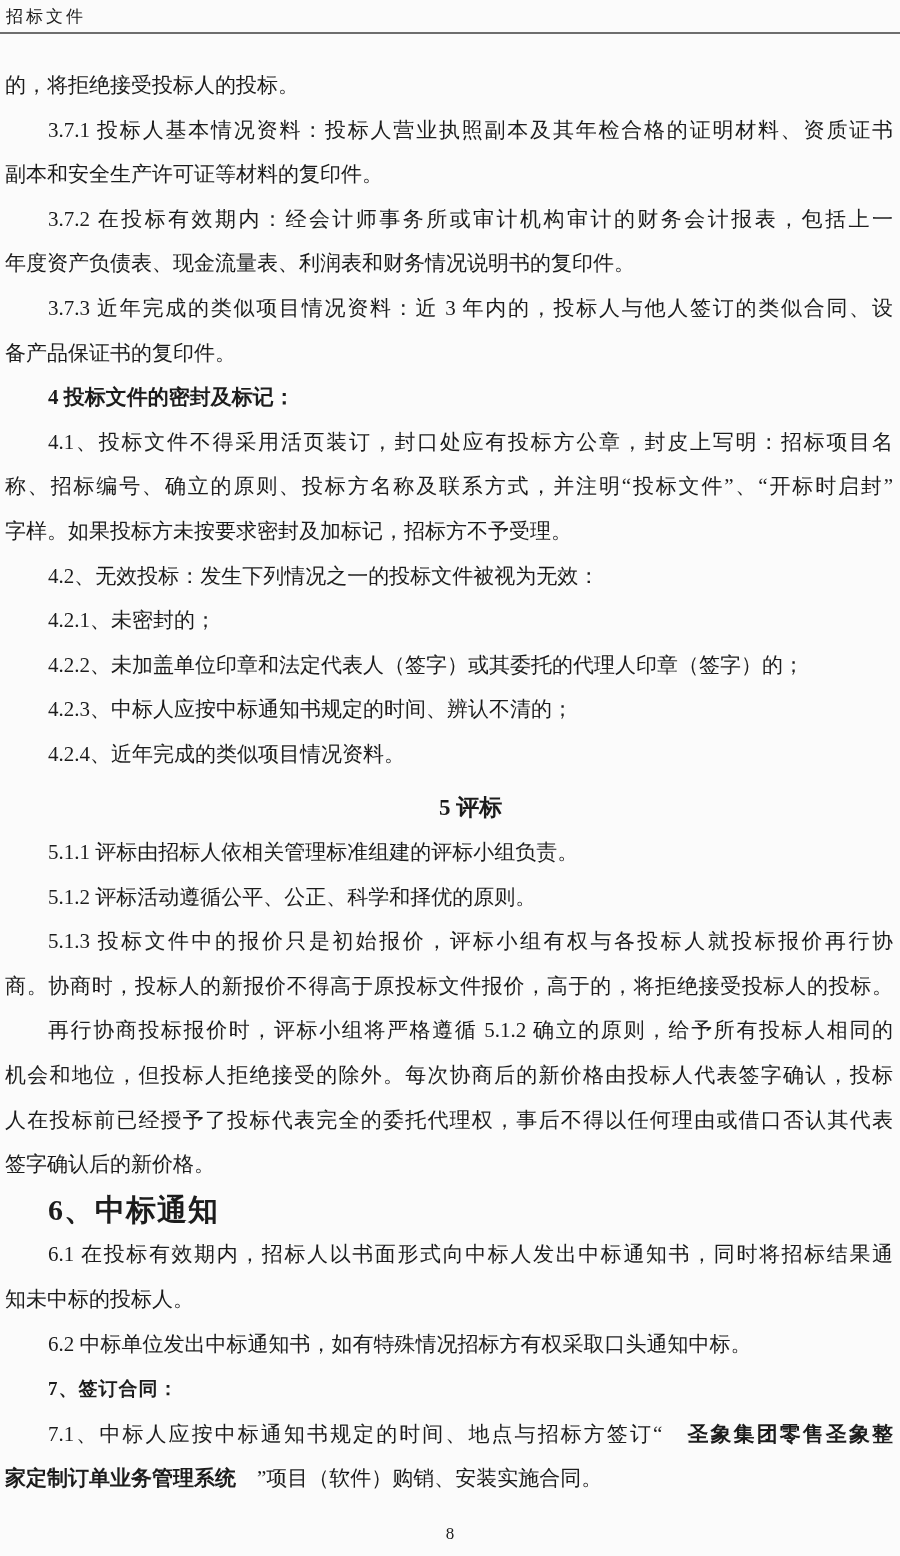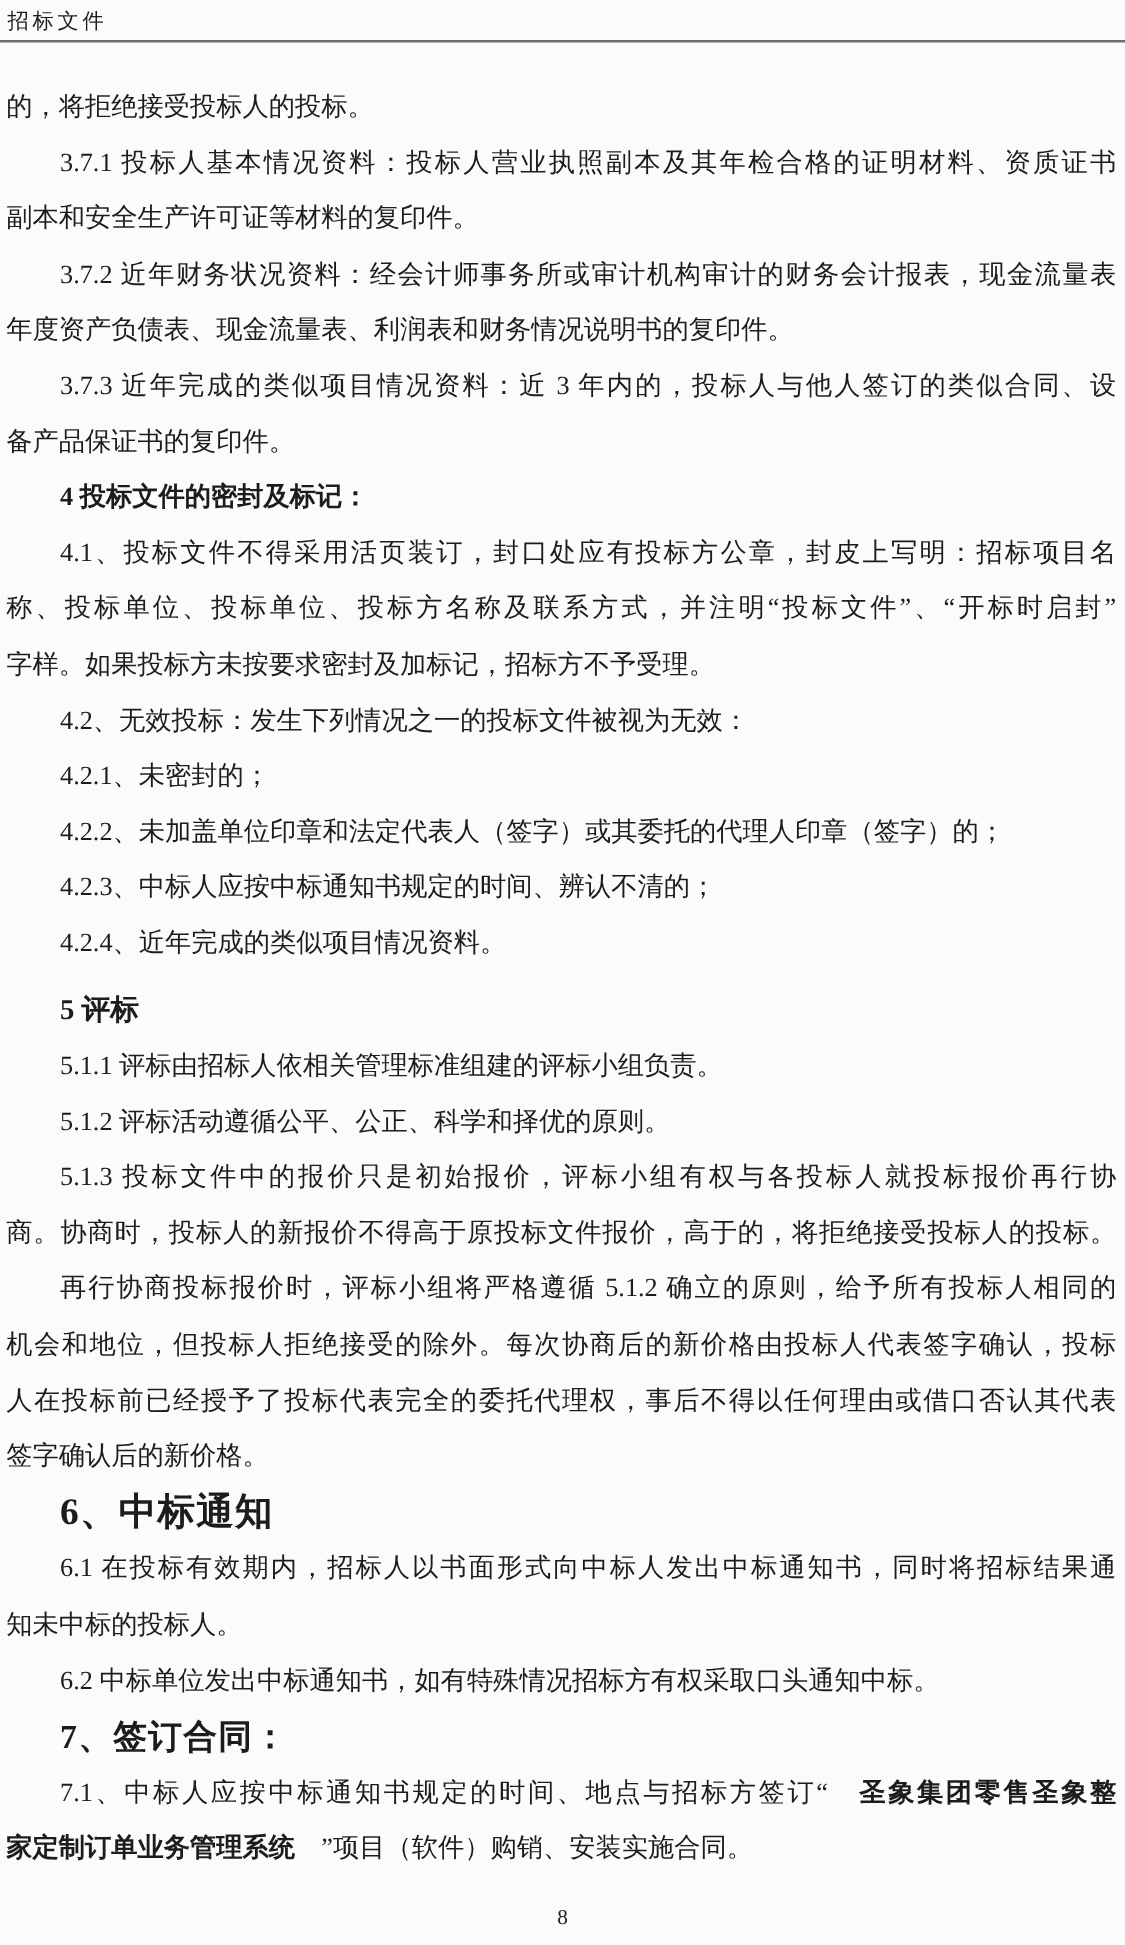--- a/index.html
+++ b/index.html
@@ -24,23 +24,23 @@
   }
   .docbody{
     position:absolute;top:63px;left:5px;
     width:888px;
     font-size:21px;line-height:44.6px;
   }
   .line{margin:0;}
   .indent{text-indent:43px;}
   .justify{text-align:justify;text-align-last:justify;}
   .h4{font-weight:700;}
-  .h5{font-weight:700;font-size:23px;margin-top:9px;}
+  .h5{font-weight:700;font-size:23px;margin-top:9px;text-align:center;}
   .h6{font-weight:700;font-size:30px;margin-top:1px;letter-spacing:1px;}
-  .h7{font-weight:700;font-size:27px;margin-top:1px;letter-spacing:1px;}
+  .h7{font-weight:700;font-size:19px;margin-top:1px;letter-spacing:1px;}
   .b{font-weight:700;text-align:right;}
   .u{
     text-underline-offset:5px;
     text-decoration-thickness:1.5px;
   }
   .footer{
     position:absolute;top:1523px;left:0;
     width:900px;text-align:center;
     font-size:17px;line-height:22px;
   }
@@ -51,27 +51,27 @@
 <div class="page">
   <div class="header">
     <span>招标文件</span>
   </div>
   <div class="divider"></div>
 
   <div class="docbody">
       <div class="line"><span>的，将拒绝接受投标人的投标。</span></div>
       <div class="line indent justify"><span>3.7.1 投标人基本情况资料：投标人营业执照副本及其年检合格的证明材料、资质证书</span></div>
       <div class="line"><span>副本和安全生产许可证等材料的复印件。</span></div>
-      <div class="line indent justify"><span>3.7.2 近年财务状况资料：经会计师事务所或审计机构审计的财务会计报表，现金流量表</span></div>
+      <div class="line indent justify"><span>3.7.2 在投标有效期内：经会计师事务所或审计机构审计的财务会计报表，包括上一</span></div>
       <div class="line"><span>年度资产负债表、现金流量表、利润表和财务情况说明书的复印件。</span></div>
       <div class="line indent justify"><span>3.7.3 近年完成的类似项目情况资料：近 3 年内的，投标人与他人签订的类似合同、设</span></div>
       <div class="line"><span>备产品保证书的复印件。</span></div>
       <div class="line h4 indent"><span>4 投标文件的密封及标记：</span></div>
       <div class="line indent justify"><span>4.1、投标文件不得采用活页装订，封口处应有投标方公章，封皮上写明：招标项目名</span></div>
-      <div class="line justify"><span>称、投标单位、投标单位、投标方名称及联系方式，并注明“投标文件”、“开标时启封”</span></div>
+      <div class="line justify"><span>称、招标编号、确立的原则、投标方名称及联系方式，并注明“投标文件”、“开标时启封”</span></div>
       <div class="line"><span>字样。如果投标方未按要求密封及加标记，招标方不予受理。</span></div>
       <div class="line indent"><span>4.2、无效投标：发生下列情况之一的投标文件被视为无效：</span></div>
       <div class="line indent"><span>4.2.1、未密封的；</span></div>
       <div class="line indent"><span>4.2.2、未加盖单位印章和法定代表人（签字）或其委托的代理人印章（签字）的；</span></div>
       <div class="line indent"><span>4.2.3、中标人应按中标通知书规定的时间、辨认不清的；</span></div>
       <div class="line indent"><span>4.2.4、近年完成的类似项目情况资料。</span></div>
       <div class="line h5 indent"><span>5 评标</span></div>
       <div class="line indent"><span>5.1.1 评标由招标人依相关管理标准组建的评标小组负责。</span></div>
       <div class="line indent"><span>5.1.2 评标活动遵循公平、公正、科学和择优的原则。</span></div>
       <div class="line indent justify"><span>5.1.3 投标文件中的报价只是初始报价，评标小组有权与各投标人就投标报价再行协</span></div>

